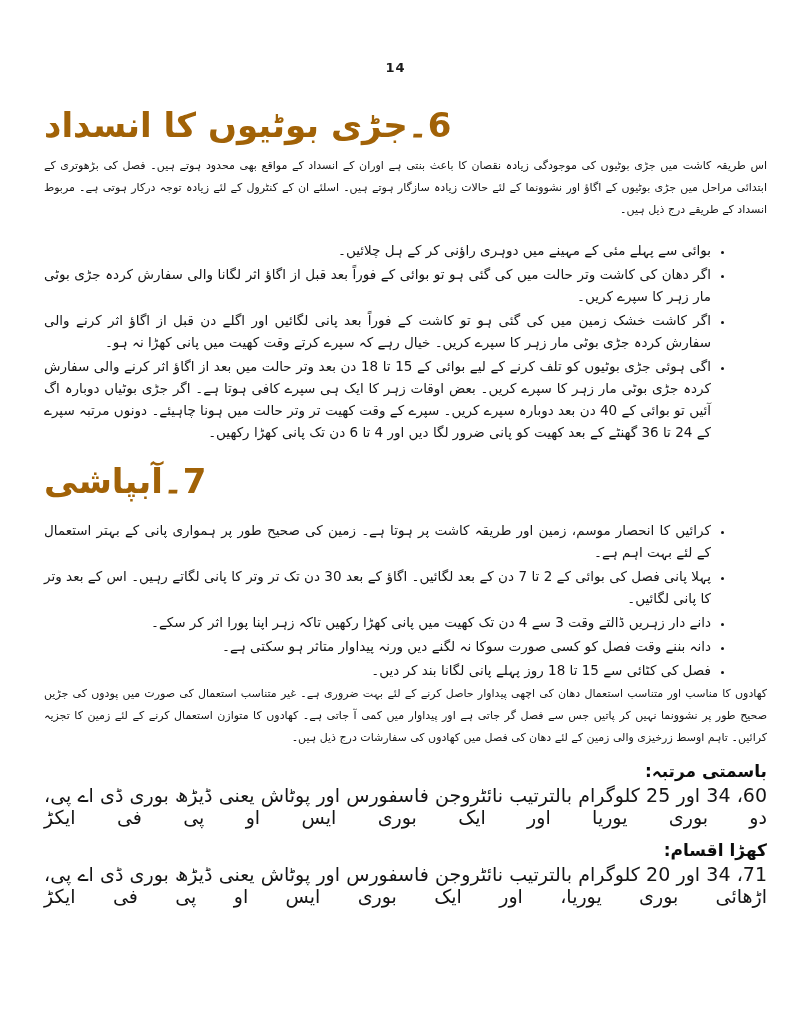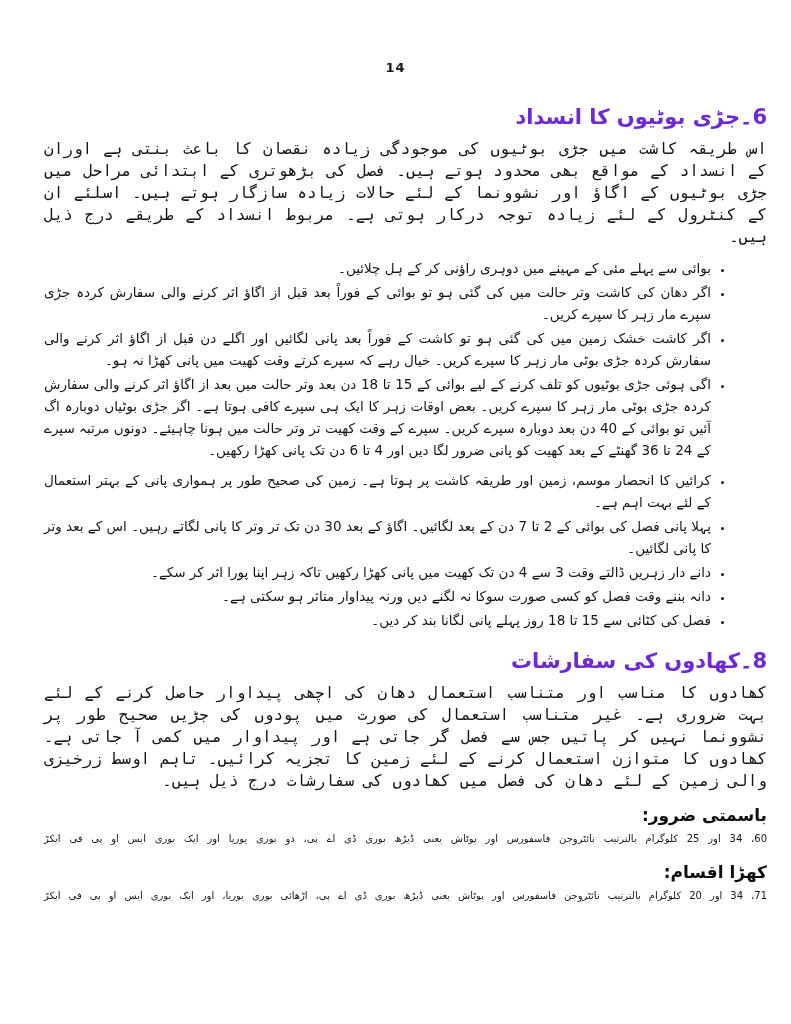--- a/index.html
+++ b/index.html
@@ -18,54 +18,53 @@
     font-size:13px;
     font-weight:bold;
     letter-spacing:1px;
     color:#1a1a1a;
   }
   .content {
     direction:rtl;
     padding:20px 24px 0 44px;
   }
   .section-heading {
-    text-align:right;
-    font-size:21px;
+    text-align:left;
+    font-size:34px;
     font-weight:bold;
     margin:18px 0 10px 0;
-    color:#6d28d9;
+    color:#a16207;
   }
   .section-heading.first { margin-top:10px; }
   .body-para {
-    font-size:16px;
+    font-size:11px;
     line-height:22px;
     text-align:justify;
     margin:0;
-    font-family:Liberation Mono, monospace;
   }
   ul.bullets {
     list-style:disc outside;
-    margin:8px 0 0 0;
+    margin:18px 0 0 0;
     padding:0 56px 0 0;
   }
   ul.bullets li {
     font-size:13.5px;
     line-height:22px;
     text-align:justify;
     margin:0 0 2px 0;
   }
   ul.bullets li::marker { font-size:11px; }
   .subhead {
     font-size:17px;
     font-weight:bold;
     margin:12px 0 3px 0;
     color:#0d0d0d;
   }
   .rec-line {
-    font-size:10px;
+    font-size:19px;
     line-height:22px;
     text-align:justify;
     text-align-last:justify;
     margin:0;
   }
 </style>
 </head>
 <body>
 
 <div class="page">
@@ -73,39 +72,39 @@
   <div class="pagenum">14</div>
 
   <div class="content">
 
     <h2 class="section-heading first">6۔جڑی بوٹیوں کا انسداد</h2>
 
     <p class="body-para">اس طریقہ کاشت میں جڑی بوٹیوں کی موجودگی زیادہ نقصان کا باعث بنتی ہے اوران کے انسداد کے مواقع بھی محدود ہوتے ہیں۔ فصل کی بڑھوتری کے ابتدائی مراحل میں جڑی بوٹیوں کے اگاؤ اور نشوونما کے لئے حالات زیادہ سازگار ہوتے ہیں۔ اسلئے ان کے کنٹرول کے لئے زیادہ توجہ درکار ہوتی ہے۔ مربوط انسداد کے طریقے درج ذیل ہیں۔</p>
 
     <ul class="bullets">
       <li>بوائی سے پہلے مئی کے مہینے میں دوہری راؤنی کر کے ہل چلائیں۔</li>
-      <li>اگر دھان کی کاشت وتر حالت میں کی گئی ہو تو بوائی کے فوراً بعد قبل از اگاؤ اثر کرنے والی سفارش کردہ جڑی سپرے مار زہر کا سپرے کریں۔</li>
+      <li>اگر دھان کی کاشت وتر حالت میں کی گئی ہو تو بوائی کے فوراً بعد قبل از اگاؤ اثر لگانا والی سفارش کردہ جڑی بوٹی مار زہر کا سپرے کریں۔</li>
       <li>اگر کاشت خشک زمین میں کی گئی ہو تو کاشت کے فوراً بعد پانی لگائیں اور اگلے دن قبل از اگاؤ اثر کرنے والی سفارش کردہ جڑی بوٹی مار زہر کا سپرے کریں۔ خیال رہے کہ سپرے کرتے وقت کھیت میں پانی کھڑا نہ ہو۔</li>
       <li>اگی ہوئی جڑی بوٹیوں کو تلف کرنے کے لیے بوائی کے 15 تا 18 دن بعد وتر حالت میں بعد از اگاؤ اثر کرنے والی سفارش کردہ جڑی بوٹی مار زہر کا سپرے کریں۔ بعض اوقات زہر کا ایک ہی سپرے کافی ہوتا ہے۔ اگر جڑی بوٹیاں دوبارہ اگ آئیں تو بوائی کے 40 دن بعد دوبارہ سپرے کریں۔ سپرے کے وقت کھیت تر وتر حالت میں ہونا چاہیئے۔ دونوں مرتبہ سپرے کے 24 تا 36 گھنٹے کے بعد کھیت کو پانی ضرور لگا دیں اور 4 تا 6 دن تک پانی کھڑا رکھیں۔</li>
     </ul>
 
+    <h2 class="section-heading">7۔آبپاشی</h2>
 
     <ul class="bullets">
       <li>کرائیں کا انحصار موسم، زمین اور طریقہ کاشت پر ہوتا ہے۔ زمین کی صحیح طور پر ہمواری پانی کے بہتر استعمال کے لئے بہت اہم ہے۔</li>
       <li>پہلا پانی فصل کی بوائی کے 2 تا 7 دن کے بعد لگائیں۔ اگاؤ کے بعد 30 دن تک تر وتر کا پانی لگاتے رہیں۔ اس کے بعد وتر کا پانی لگائیں۔</li>
       <li>دانے دار زہریں ڈالتے وقت 3 سے 4 دن تک کھیت میں پانی کھڑا رکھیں تاکہ زہر اپنا پورا اثر کر سکے۔</li>
       <li>دانہ بننے وقت فصل کو کسی صورت سوکا نہ لگنے دیں ورنہ پیداوار متاثر ہو سکتی ہے۔</li>
       <li>فصل کی کٹائی سے 15 تا 18 روز پہلے پانی لگانا بند کر دیں۔</li>
     </ul>
 
-    <h2 class="section-heading">8۔کھادوں کی سفارشات</h2>
 
     <p class="body-para">کھادوں کا مناسب اور متناسب استعمال دھان کی اچھی پیداوار حاصل کرنے کے لئے بہت ضروری ہے۔ غیر متناسب استعمال کی صورت میں پودوں کی جڑیں صحیح طور پر نشوونما نہیں کر پاتیں جس سے فصل گر جاتی ہے اور پیداوار میں کمی آ جاتی ہے۔ کھادوں کا متوازن استعمال کرنے کے لئے زمین کا تجزیہ کرائیں۔ تاہم اوسط زرخیزی والی زمین کے لئے دھان کی فصل میں کھادوں کی سفارشات درج ذیل ہیں۔</p>
 
-    <div class="subhead">باسمتی ضرور:</div>
+    <div class="subhead">باسمتی مرتبہ:</div>
 
     <p class="rec-line">60، 34 اور 25 کلوگرام بالترتیب نائٹروجن فاسفورس اور پوٹاش یعنی ڈیڑھ بوری ڈی اے پی، دو بوری یوریا اور ایک بوری ایس او پی فی ایکڑ</p>
 
     <div class="subhead">کھڑا اقسام:</div>
 
     <p class="rec-line">71، 34 اور 20 کلوگرام بالترتیب نائٹروجن فاسفورس اور پوٹاش یعنی ڈیڑھ بوری ڈی اے پی، اڑھائی بوری یوریا، اور ایک بوری ایس او پی فی ایکڑ</p>
 
   </div>
 </div>
 

